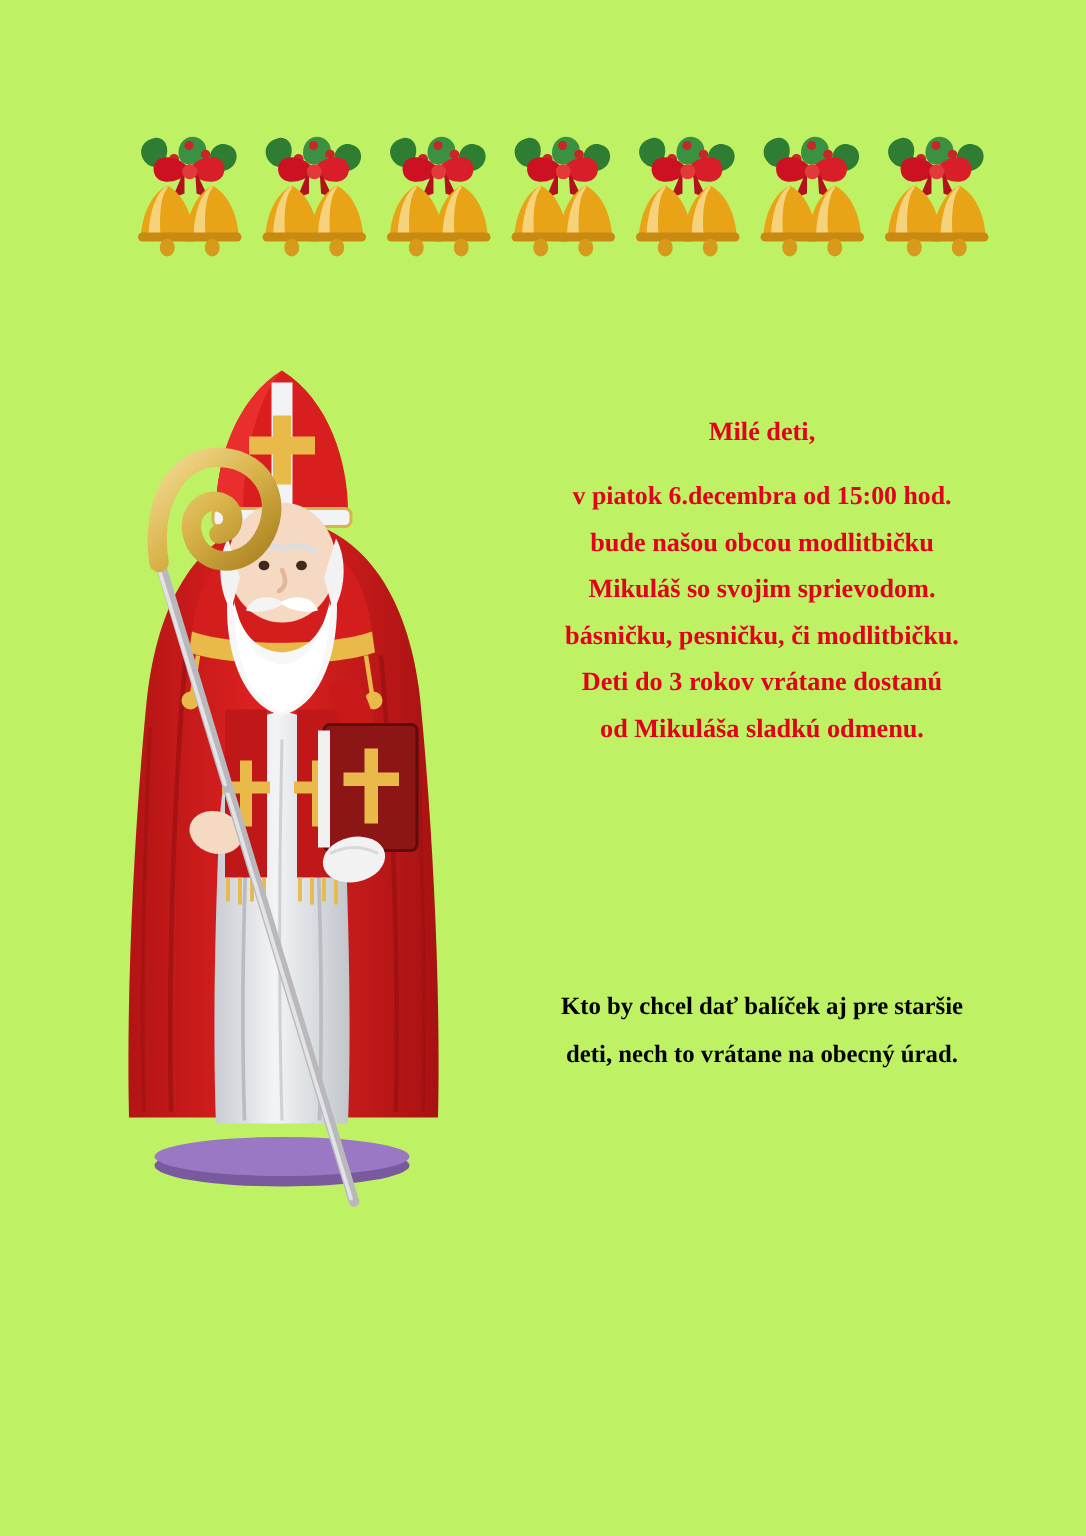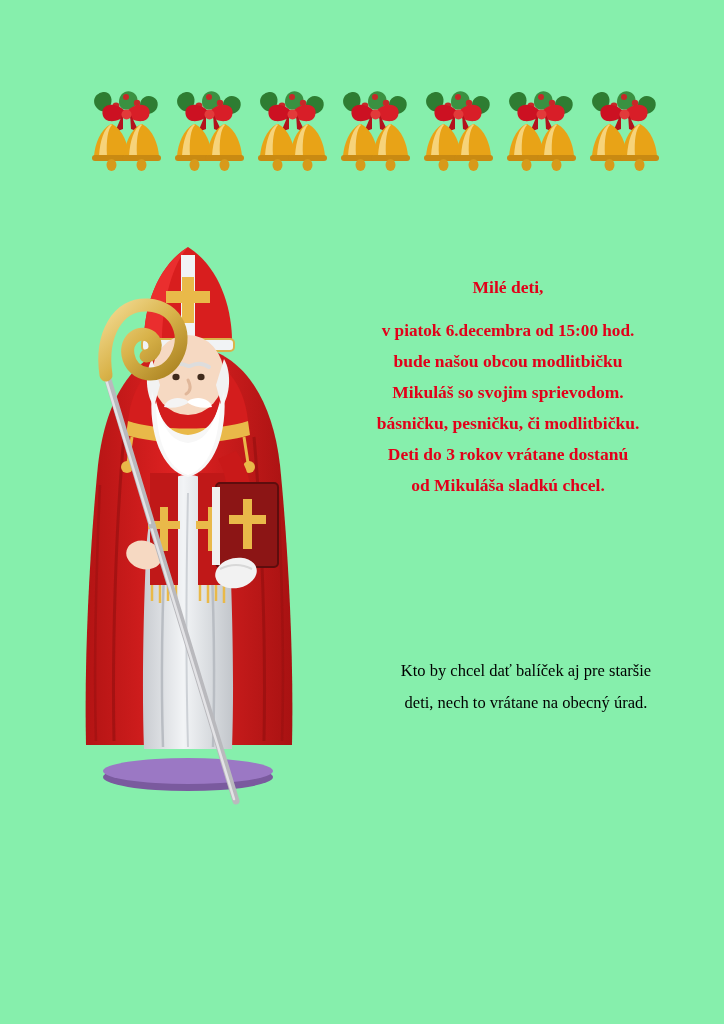--- a/index.html
+++ b/index.html
@@ -13,21 +13,21 @@
     position: relative;
     font-family: "Liberation Serif", serif;
     overflow: hidden;
   }
 
   .page {
     position: absolute;
     top: 0; left: 0;
     width: 724px;
     height: 1024px;
-    background: #86efac;
+    background: #bef264;
   }
 
   
   .bell-row {
     position: absolute;
     top: 82px;
     left: 85px;
     width: 580px;
     height: 90px;
     display: flex;
@@ -66,28 +66,29 @@
     font-family: "Liberation Serif", serif;
   }
   .text-main .line {
     display: block;
     white-space: nowrap;
   }
   .text-main .line.l2 { font-size: 17.2px; margin-top: 12px; }
 
   .text-note {
     position: absolute;
-    left: 340px;
+    left: 322px;
     top: 655px;
     width: 372px;
     text-align: center;
     color: #000000;
     font-size: 16.5px;
     line-height: 32px;
     font-family: "Liberation Serif", serif;
+    font-weight: bold;
   }
   .text-note .line {
     display: block;
     white-space: nowrap;
   }
 </style>
 </head>
 <body>
 
 <div class="page">
@@ -464,21 +465,21 @@
     </svg>
   </div>
 
   <div class="text-main">
     <span class="line">Milé deti,</span>
     <span class="line l2">v piatok 6.decembra od 15:00 hod.</span>
     <span class="line">bude našou obcou modlitbičku</span>
     <span class="line">Mikuláš so svojim sprievodom.</span>
     <span class="line">básničku, pesničku, či modlitbičku.</span>
     <span class="line">Deti do 3 rokov vrátane dostanú</span>
-    <span class="line">od Mikuláša sladkú chcel.</span>
+    <span class="line">od Mikuláša sladkú odmenu.</span>
   </div>
 
   <div class="text-note">
     <span class="line">Kto by chcel dať balíček aj pre staršie</span>
     <span class="line">deti, nech to vrátane na obecný úrad.</span>
   </div>
 
 </div>
 
 </body></html>

